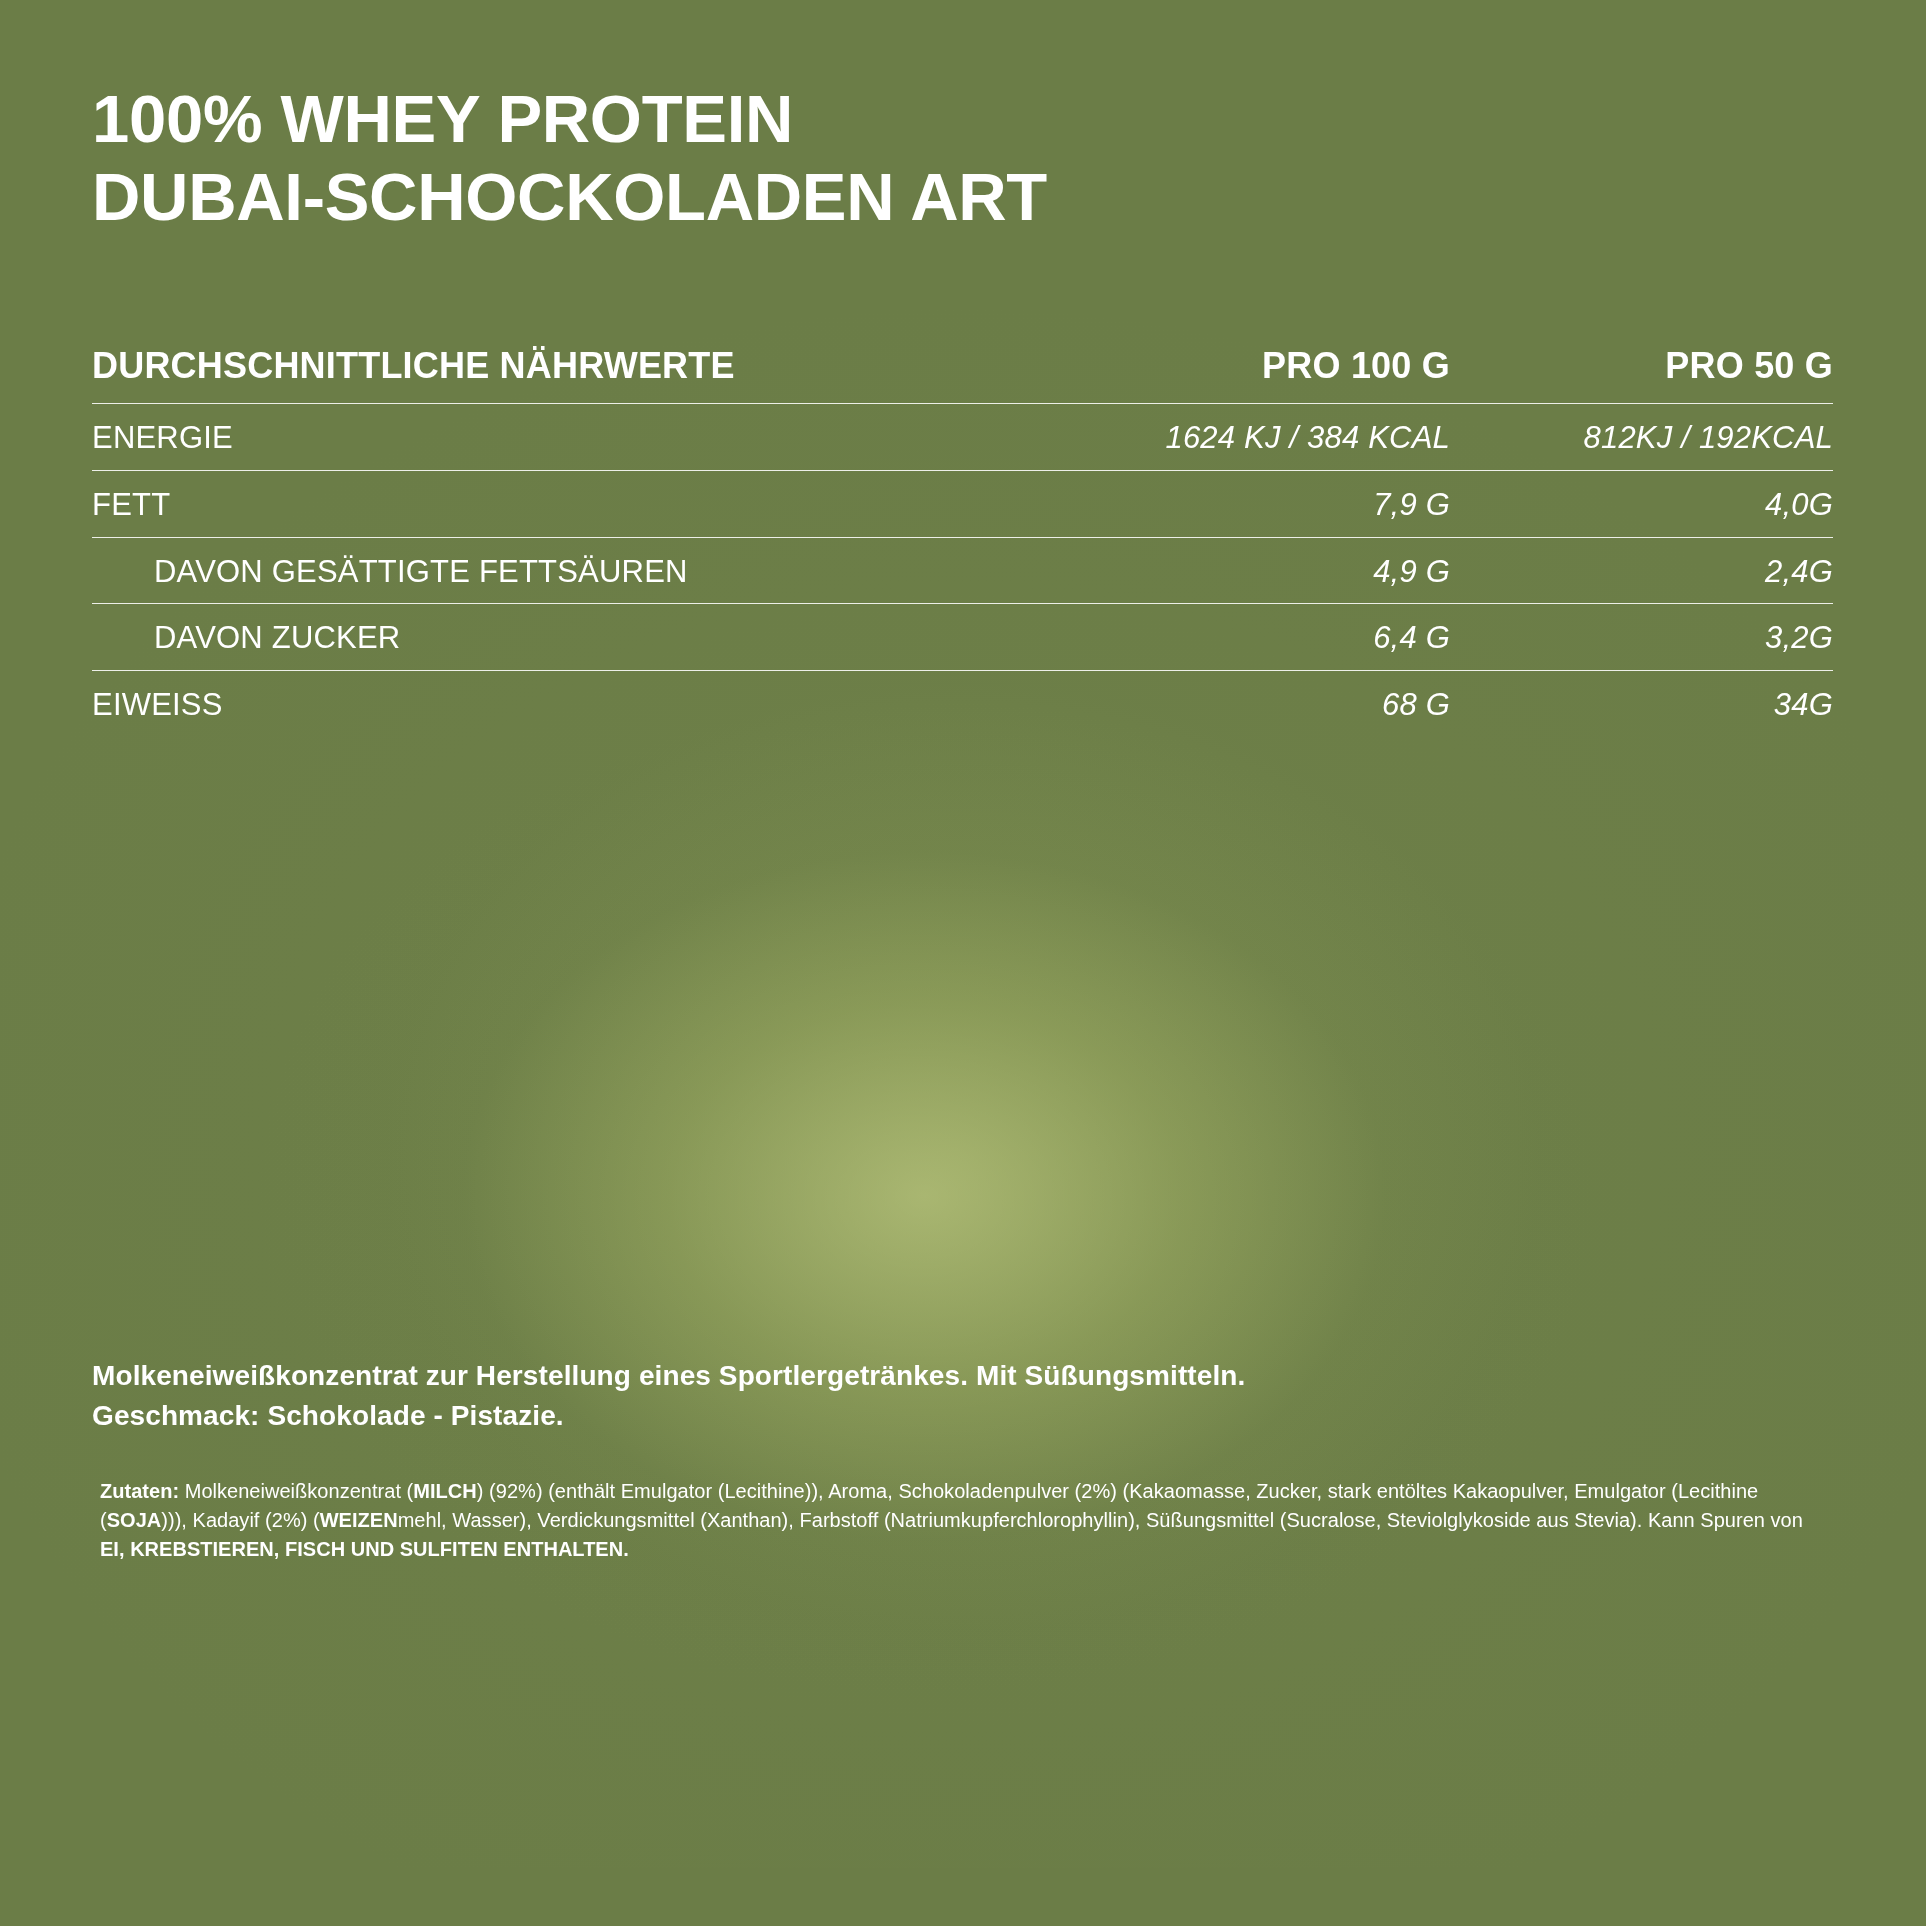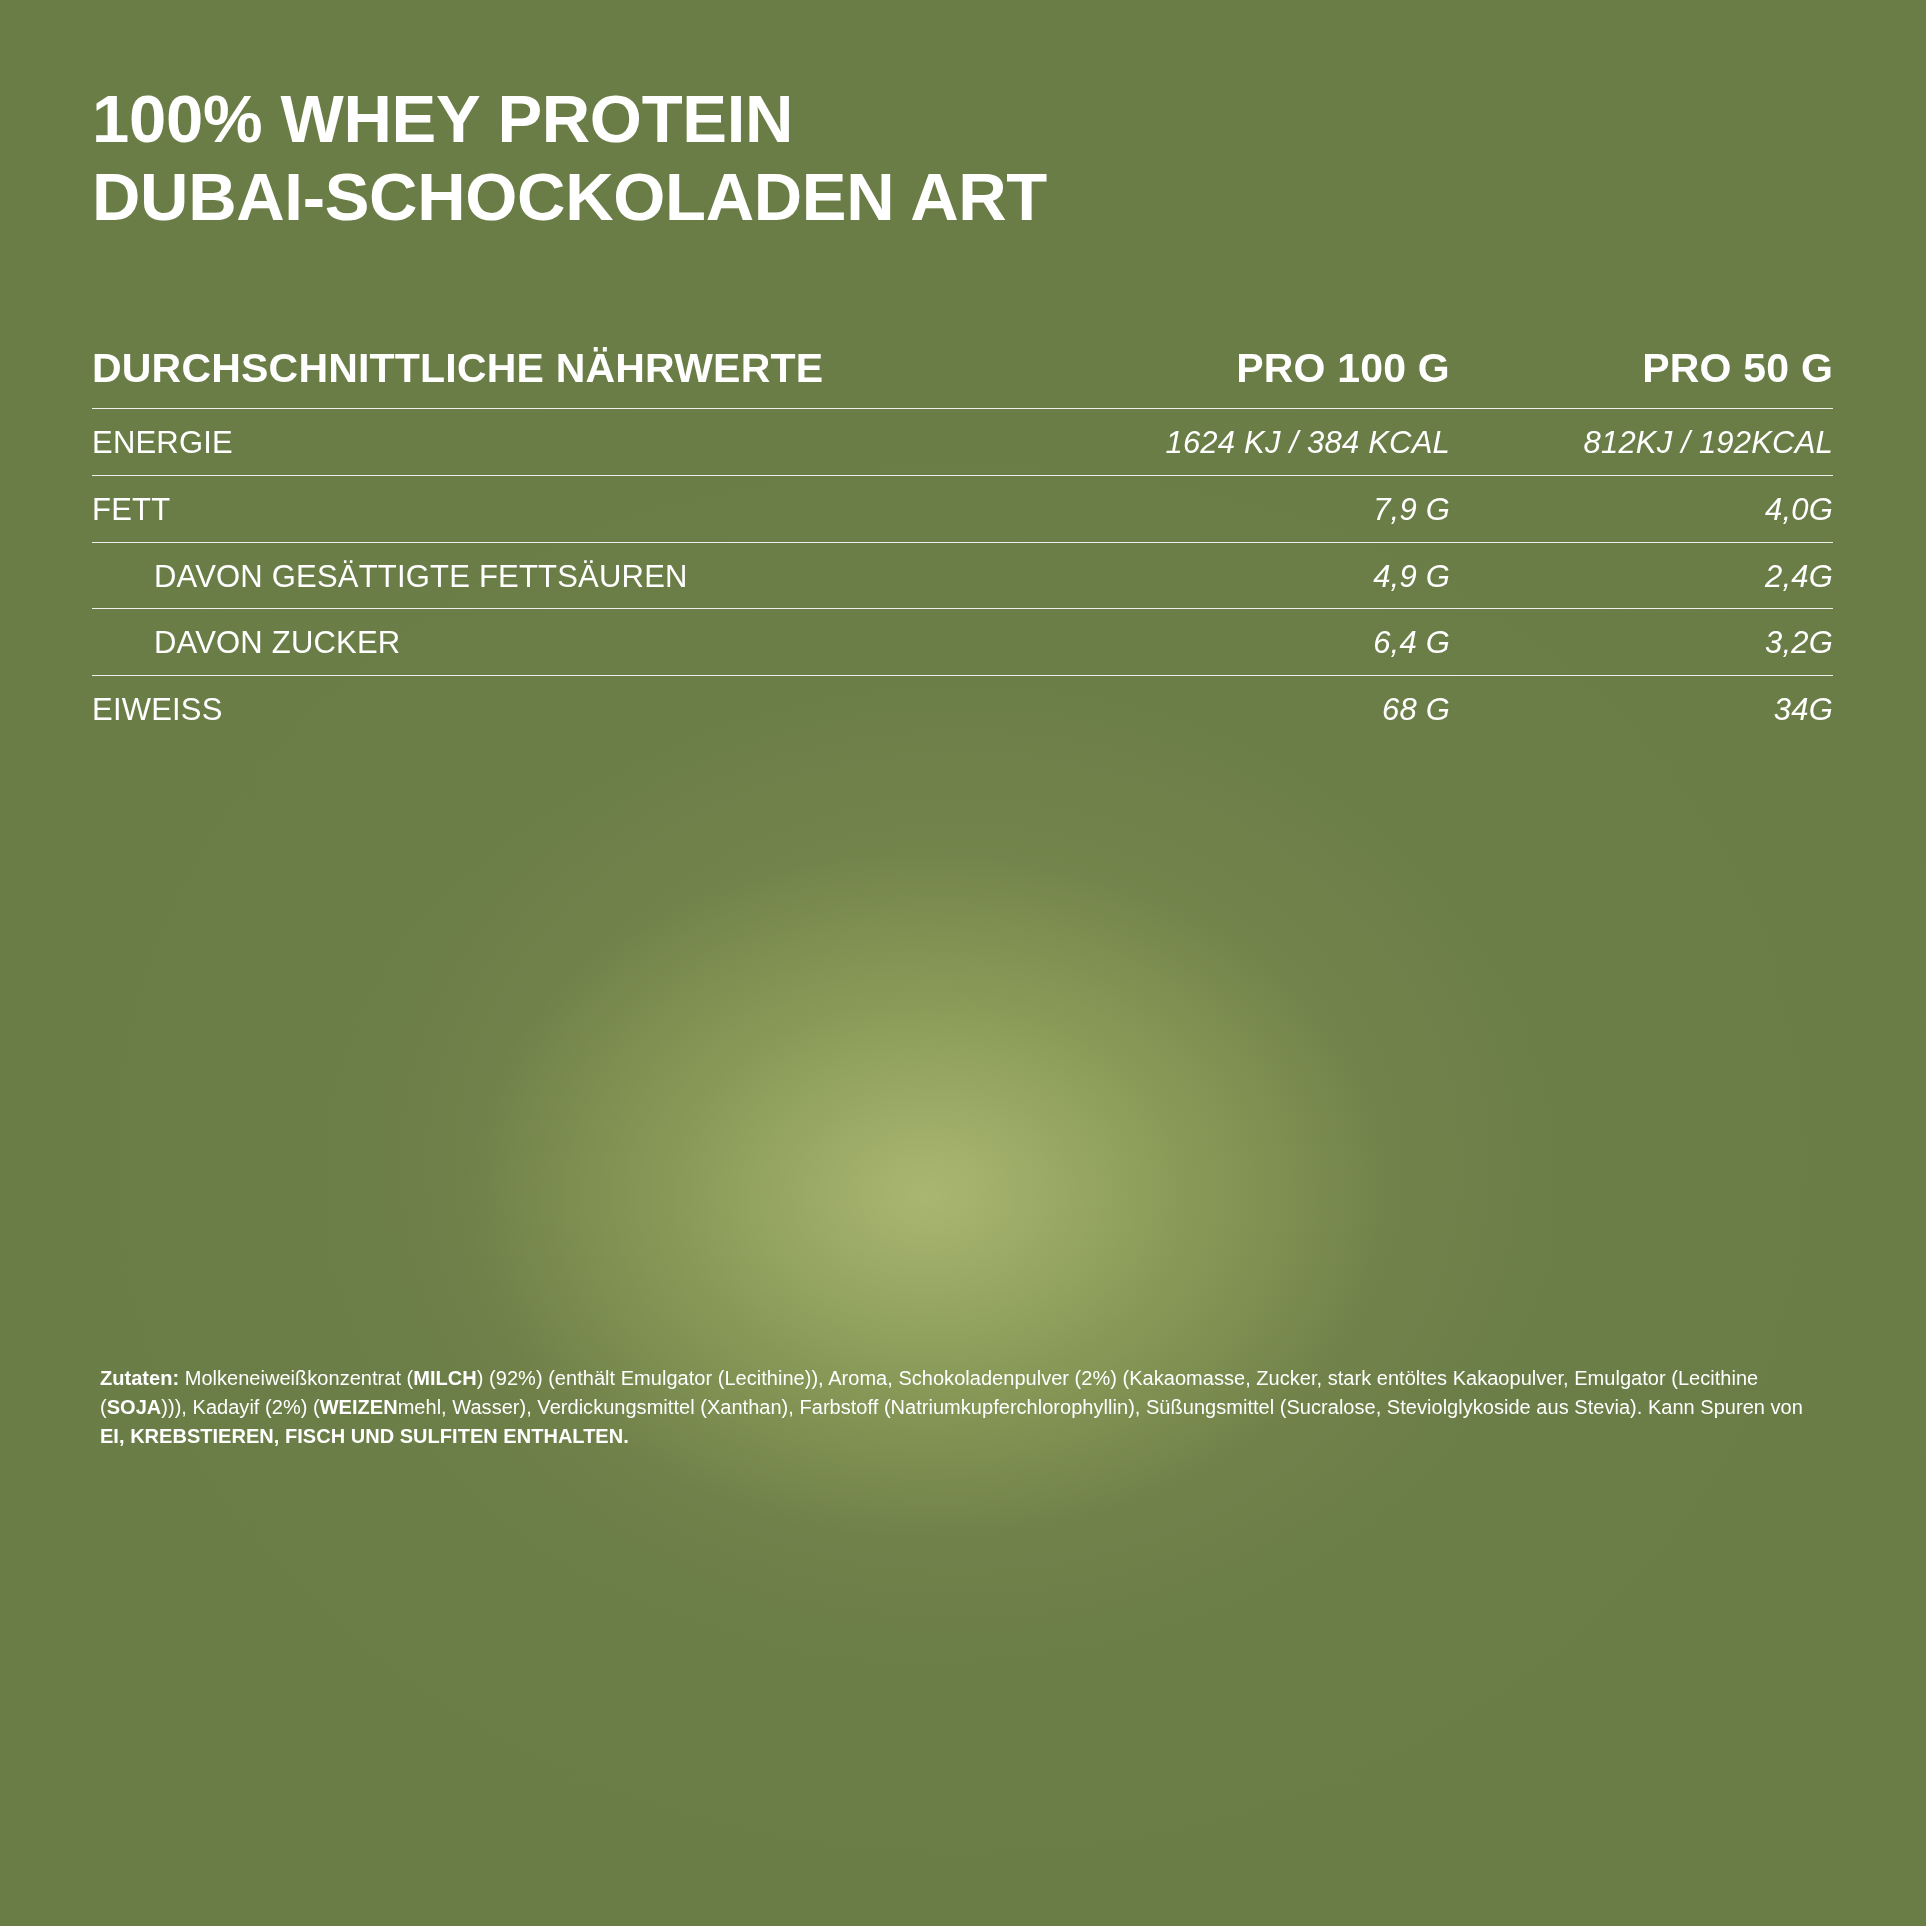--- a/index.html
+++ b/index.html
@@ -45,21 +45,21 @@
   .nutri-table {
     width: 100%;
     border-collapse: collapse;
     table-layout: fixed;
   }
   .nutri-table col.c-name { width: 50%; }
   .nutri-table col.c-100  { width: 28%; }
   .nutri-table col.c-50   { width: 22%; }
 
   .nutri-table thead th {
-    font-size: 41px;
+    font-size: 36px;
     font-weight: bold;
     letter-spacing: 0.2px;
     text-transform: uppercase;
     padding: 0 0 16px 0;
     vertical-align: bottom;
   }
   .nutri-table thead th.name { text-align: left; }
   .nutri-table thead th.num  { text-align: right; }
 
   .nutri-table tbody td {
@@ -148,19 +148,23 @@
         <tr>
           <td class="name">EIWEISS</td>
           <td class="num">68 G</td>
           <td class="num">34G</td>
         </tr>
       </tbody>
     </table>
   </div>
 
   <div class="footer">
+    <p class="desc">
+      <span>Molkeneiweißkonzentrat zur Herstellung eines Sportlergetränkes. Mit Süßungsmitteln.</span><br>
+      <span>Geschmack: Schokolade - Pistazie.</span>
+    </p>
     <p class="ingredients">
       <b>Zutaten:</b><span> Molkeneiweißkonzentrat (</span><b>MILCH</b><span>) (92%) (enthält Emulgator (Lecithine)), Aroma, Schokoladenpulver (2%) (Kakaomasse, Zucker, stark entöltes Kakaopulver, Emulgator (Lecithine (</span><b>SOJA</b><span>))), Kadayif (2%) (</span><b>WEIZEN</b><span>mehl, Wasser), Verdickungsmittel (Xanthan), Farbstoff (Natriumkupferchlorophyllin), Süßungsmittel (Sucralose, Steviolglykoside aus Stevia). Kann Spuren von </span><b>EI, KREBSTIEREN, FISCH UND SULFITEN ENTHALTEN.</b>
     </p>
   </div>
 
 </div>
 
 
 </body></html>

